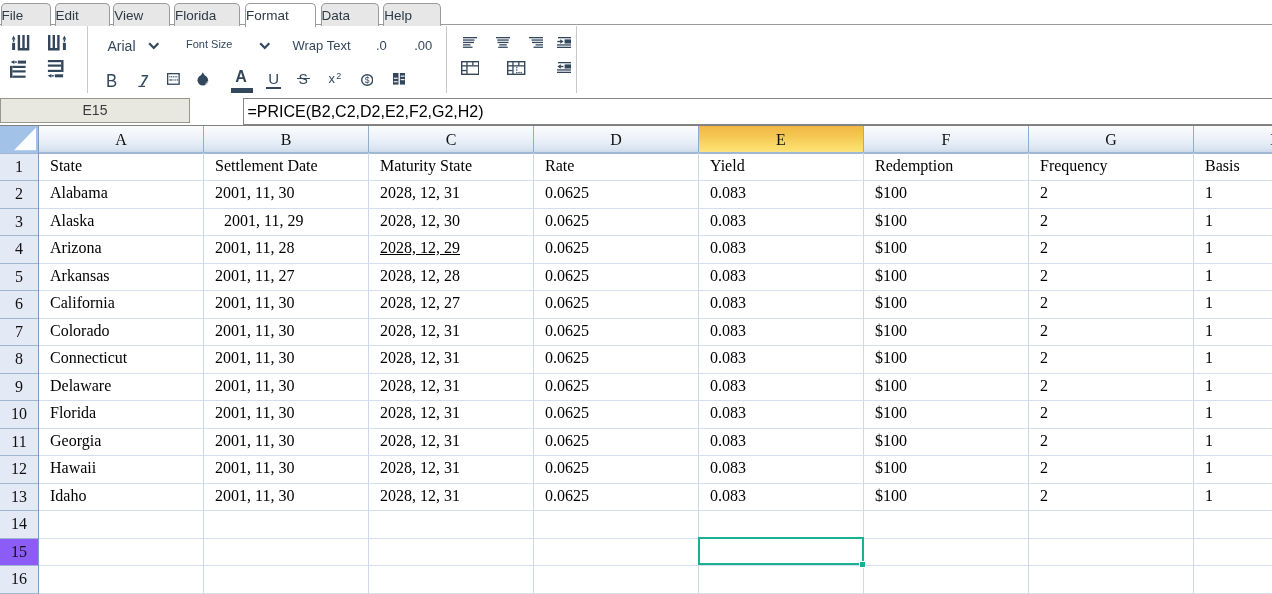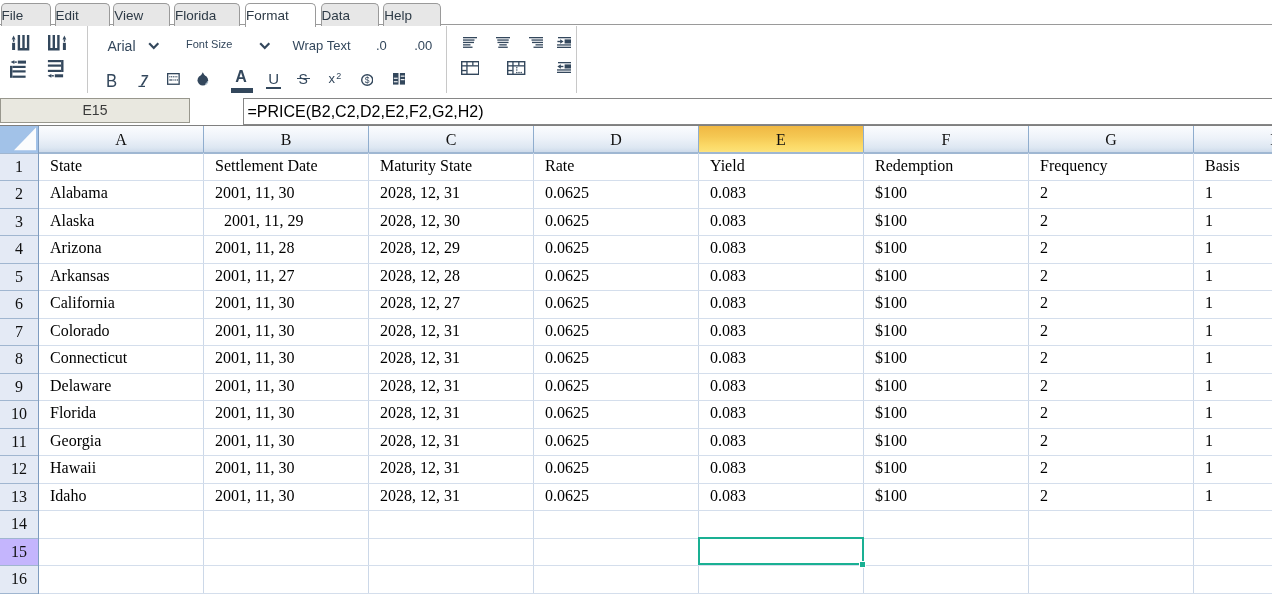--- a/index.html
+++ b/index.html
@@ -22,21 +22,21 @@
 #gridtopline{position:absolute;left:0;top:124.6px;width:1272px;height:1px;background:#7f7f7f;}
 
 #grid{position:absolute;left:0;top:126px;width:1272px;height:468px;background:#fff;overflow:hidden;}
 .colhdr{position:absolute;top:0;height:26.9px;font-family:"Liberation Serif",serif;font-size:16px;color:#101010;
  text-align:center;line-height:28.5px;
  background:linear-gradient(180deg,#fbfcfe 0%,#edf2f9 45%,#dde7f2 80%,#cddaea 97%,#b9cbdf 100%);
  border-left:1px solid #8fadce;}
 .colhdr.sel{background:linear-gradient(180deg,#f0b843 0%,#f5c853 40%,#fbd967 72%,#fcdf72 88%,#fee78a 100%);}
 .rowhdr{position:absolute;left:0;width:38px;background:#e4eaf5;font-family:"Liberation Serif",serif;font-size:16px;
  color:#101010;text-align:center;border-top:1px solid #a0b6d0;}
-.rowhdr.sel{background:#c4b5fd;}
+.rowhdr.sel{background:#8b5cf6;}
 .gl-v{position:absolute;width:1px;background:#ccd8e8;}
 .gl-h{position:absolute;height:1px;background:#d4deec;}
 .cell{position:absolute;font-family:"Liberation Serif",serif;font-size:16px;color:#000;white-space:nowrap;}
 .icon{position:absolute;}
 .icon svg{display:block;}
 </style></head><body>
 <div id="menubar">
 <div class="tab" style="left:0.5px;width:50.5px;">File</div>
 <div class="tab" style="left:54.5px;width:55.2px;">Edit</div>
 <div class="tab" style="left:113.2px;width:56.8px;">View</div>
@@ -309,21 +309,21 @@
 <div class="cell" style="left:50.00px;top:81.86px;line-height:25.88px;">Alaska</div>
 <div class="cell" style="left:224px;top:81.86px;line-height:25.88px;">2001, 11, 29</div>
 <div class="cell" style="left:380.00px;top:81.86px;line-height:25.88px;">2028, 12, 30</div>
 <div class="cell" style="left:545.00px;top:81.86px;line-height:25.88px;">0.0625</div>
 <div class="cell" style="left:710.00px;top:81.86px;line-height:25.88px;">0.083</div>
 <div class="cell" style="left:875.00px;top:81.86px;line-height:25.88px;">$100</div>
 <div class="cell" style="left:1040.00px;top:81.86px;line-height:25.88px;">2</div>
 <div class="cell" style="left:1205.00px;top:81.86px;line-height:25.88px;">1</div>
 <div class="cell" style="left:50.00px;top:109.34px;line-height:25.88px;">Arizona</div>
 <div class="cell" style="left:215.00px;top:109.34px;line-height:25.88px;">2001, 11, 28</div>
-<div class="cell" style="left:380.00px;top:109.34px;line-height:25.88px;">2028, 12, 29</div>
+<div class="cell" style="left:380.00px;top:109.34px;line-height:25.88px;text-decoration:underline;">2028, 12, 29</div>
 <div class="cell" style="left:545.00px;top:109.34px;line-height:25.88px;">0.0625</div>
 <div class="cell" style="left:710.00px;top:109.34px;line-height:25.88px;">0.083</div>
 <div class="cell" style="left:875.00px;top:109.34px;line-height:25.88px;">$100</div>
 <div class="cell" style="left:1040.00px;top:109.34px;line-height:25.88px;">2</div>
 <div class="cell" style="left:1205.00px;top:109.34px;line-height:25.88px;">1</div>
 <div class="cell" style="left:50.00px;top:136.82px;line-height:25.88px;">Arkansas</div>
 <div class="cell" style="left:215.00px;top:136.82px;line-height:25.88px;">2001, 11, 27</div>
 <div class="cell" style="left:380.00px;top:136.82px;line-height:25.88px;text-align:right;">2028, 12, 28</div>
 <div class="cell" style="left:545.00px;top:136.82px;line-height:25.88px;">0.0625</div>
 <div class="cell" style="left:710.00px;top:136.82px;line-height:25.88px;">0.083</div>

